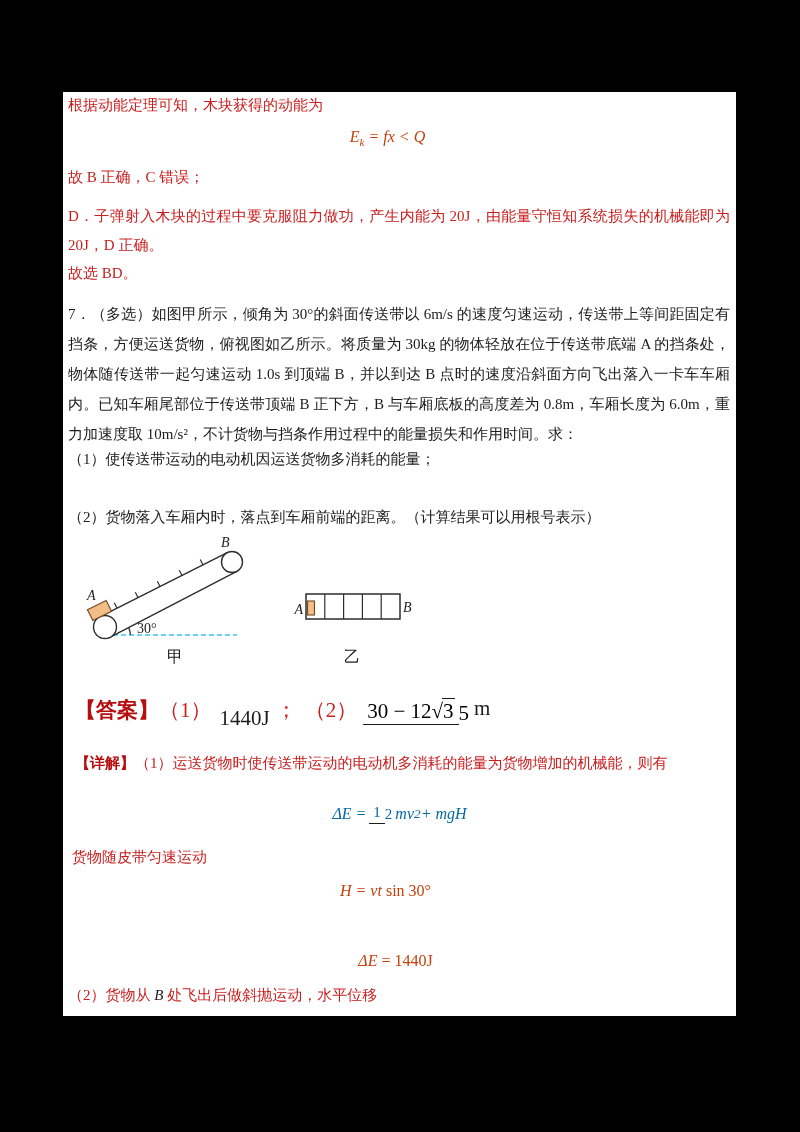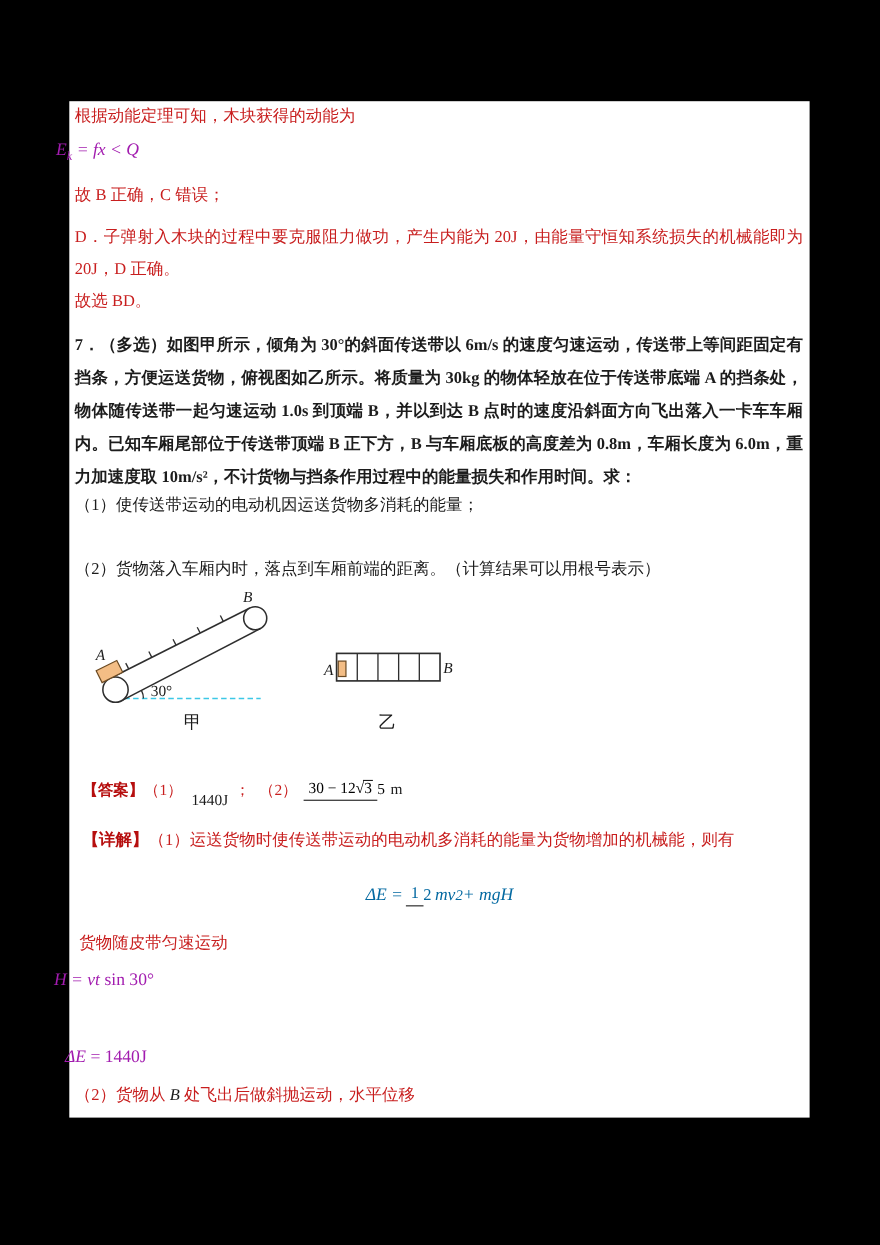--- a/index.html
+++ b/index.html
@@ -12,41 +12,41 @@
   }
   .page{
     position:absolute;left:63px;top:92px;width:673px;height:924px;
     background:#fff;
   }
   .blk{position:absolute;left:5px;right:6px;font-size:15px;color:#1c1c1c;}
   .red{color:#c81e1e;}
   .lbl{font-weight:bold;color:#b60e0e;}
   .just{text-align:justify;line-height:30px;}
   .math{
-    position:absolute;left:0;width:100%;text-align:left;
-    font-size:16px;color:#a21caf;font-style:italic;
+    position:absolute;left:0;width:100%;text-align:center;
+    font-size:16px;color:#c2410c;font-style:italic;
   }
   .math .up{font-style:normal;}
   .math sub{font-size:11px;}
   .mrow{
     position:absolute;left:0;width:100%;
     display:flex;justify-content:center;align-items:center;
     font-size:16px;color:#0369a1;font-style:italic;
   }
   .frac{
     display:inline-flex;flex-direction:row;align-items:center;
     font-style:normal;line-height:1.15;vertical-align:middle;margin:3px 3px;
   }
   .frac .num{padding:0 4px 1px 4px;border-bottom:1.4px solid #1c1c1c;white-space:nowrap;}
   .frac .den{padding-top:1px;}
   .rad{border-top:1.3px solid #1c1c1c;padding:0 1px;}
   .sqrtsym{letter-spacing:-1px;}
   .ansrow{
     position:absolute;left:12px;top:604px;height:46px;
-    display:flex;align-items:center;font-size:14px;
+    display:flex;align-items:flex-start;font-size:21px;
   }
   .ansrow>*{flex:0 0 auto;}
   .v-low{transform:translateY(10px);margin:0 6px 0 8px;color:#1c1c1c;}
   .detailrow{position:absolute;left:12px;}
   .varB{color:#1c1c1c;font-style:italic;font-family:"Liberation Serif",serif;}
   svg text{font-family:"Liberation Serif","DejaVu Serif",serif;}
 </style>
 </head>
 <body>
 
@@ -55,21 +55,21 @@
   <div class="blk red" style="top:4px;">根据动能定理可知，木块获得的动能为</div>
 
   <div class="math" style="top:36px;transform:translateX(-12px);"><span>E</span><sub>k</sub><span> = fx &lt; Q</span></div>
 
   <div class="blk red" style="top:76px;">故 B 正确，C 错误；</div>
 
   <div class="blk red just" style="top:110px;line-height:29px;">D．子弹射入木块的过程中要克服阻力做功，产生内能为 20J，由能量守恒知系统损失的机械能即为 20J，D 正确。</div>
 
   <div class="blk red" style="top:172px;">故选 BD。</div>
 
-  <div class="blk just" style="top:207px;font-weight:bold;">7．（多选）如图甲所示，倾角为 30°的斜面传送带以 6m/s 的速度匀速运动，传送带上等间距固定有挡条，方便运送货物，俯视图如乙所示。将质量为 30kg 的物体轻放在位于传送带底端 A 的挡条处，物体随传送带一起匀速运动 1.0s 到顶端 B，并以到达 B 点时的速度沿斜面方向飞出落入一卡车车厢内。已知车厢尾部位于传送带顶端 B 正下方，B 与车厢底板的高度差为 0.8m，车厢长度为 6.0m，重力加速度取 10m/s²，不计货物与挡条作用过程中的能量损失和作用时间。求：</div>
+  <div class="blk just" style="top:207px;">7．（多选）如图甲所示，倾角为 30°的斜面传送带以 6m/s 的速度匀速运动，传送带上等间距固定有挡条，方便运送货物，俯视图如乙所示。将质量为 30kg 的物体轻放在位于传送带底端 A 的挡条处，物体随传送带一起匀速运动 1.0s 到顶端 B，并以到达 B 点时的速度沿斜面方向飞出落入一卡车车厢内。已知车厢尾部位于传送带顶端 B 正下方，B 与车厢底板的高度差为 0.8m，车厢长度为 6.0m，重力加速度取 10m/s²，不计货物与挡条作用过程中的能量损失和作用时间。求：</div>
 
   <div class="blk" style="top:358px;">（1）使传送带运动的电动机因运送货物多消耗的能量；</div>
   <div class="blk" style="top:416px;">（2）货物落入车厢内时，落点到车厢前端的距离。（计算结果可以用根号表示）</div>
 
   <svg style="position:absolute;left:0;top:430px;" width="673" height="150" viewBox="0 0 673 150">
 
     <line x1="34" y1="113" x2="174" y2="113" stroke="#3cc8e6" stroke-width="1.4" stroke-dasharray="5 3"></line>
     <path d="M 67.4 113 A 16 16 0 0 0 65.6 105.6" fill="none" stroke="#2e2e2e" stroke-width="1.2"></path>
     <line x1="36.8" y1="94.8" x2="164.2" y2="30.7" stroke="#2e2e2e" stroke-width="1.4"></line>
     <line x1="47.2" y1="115.2" x2="173.8" y2="49.3" stroke="#2e2e2e" stroke-width="1.4"></line>

